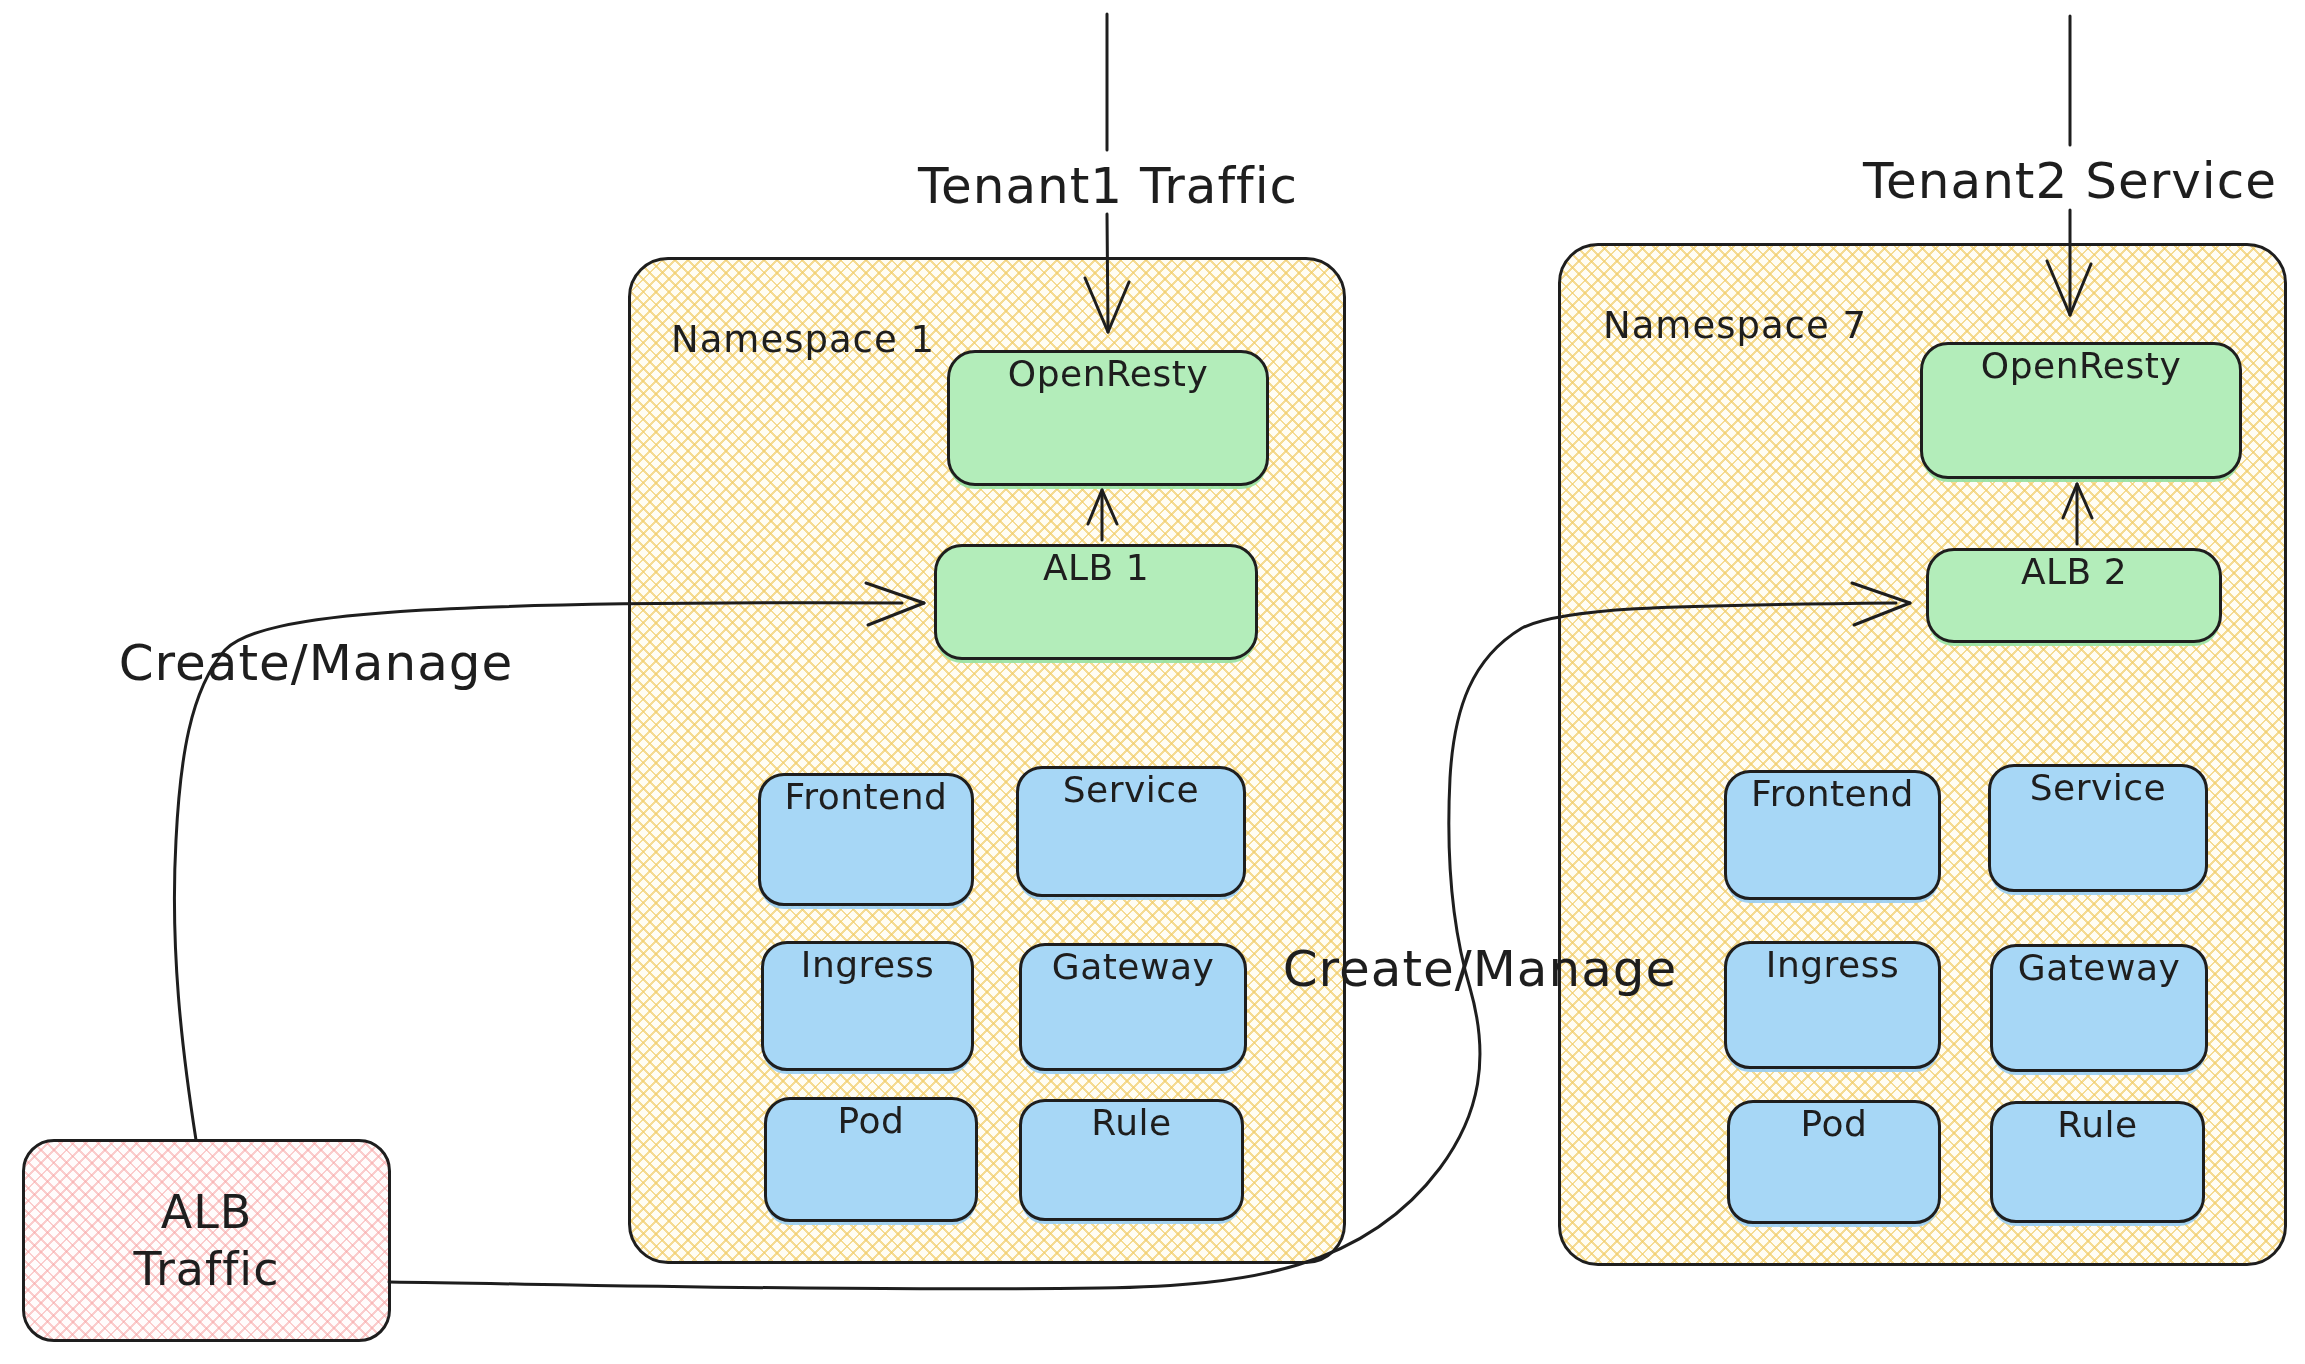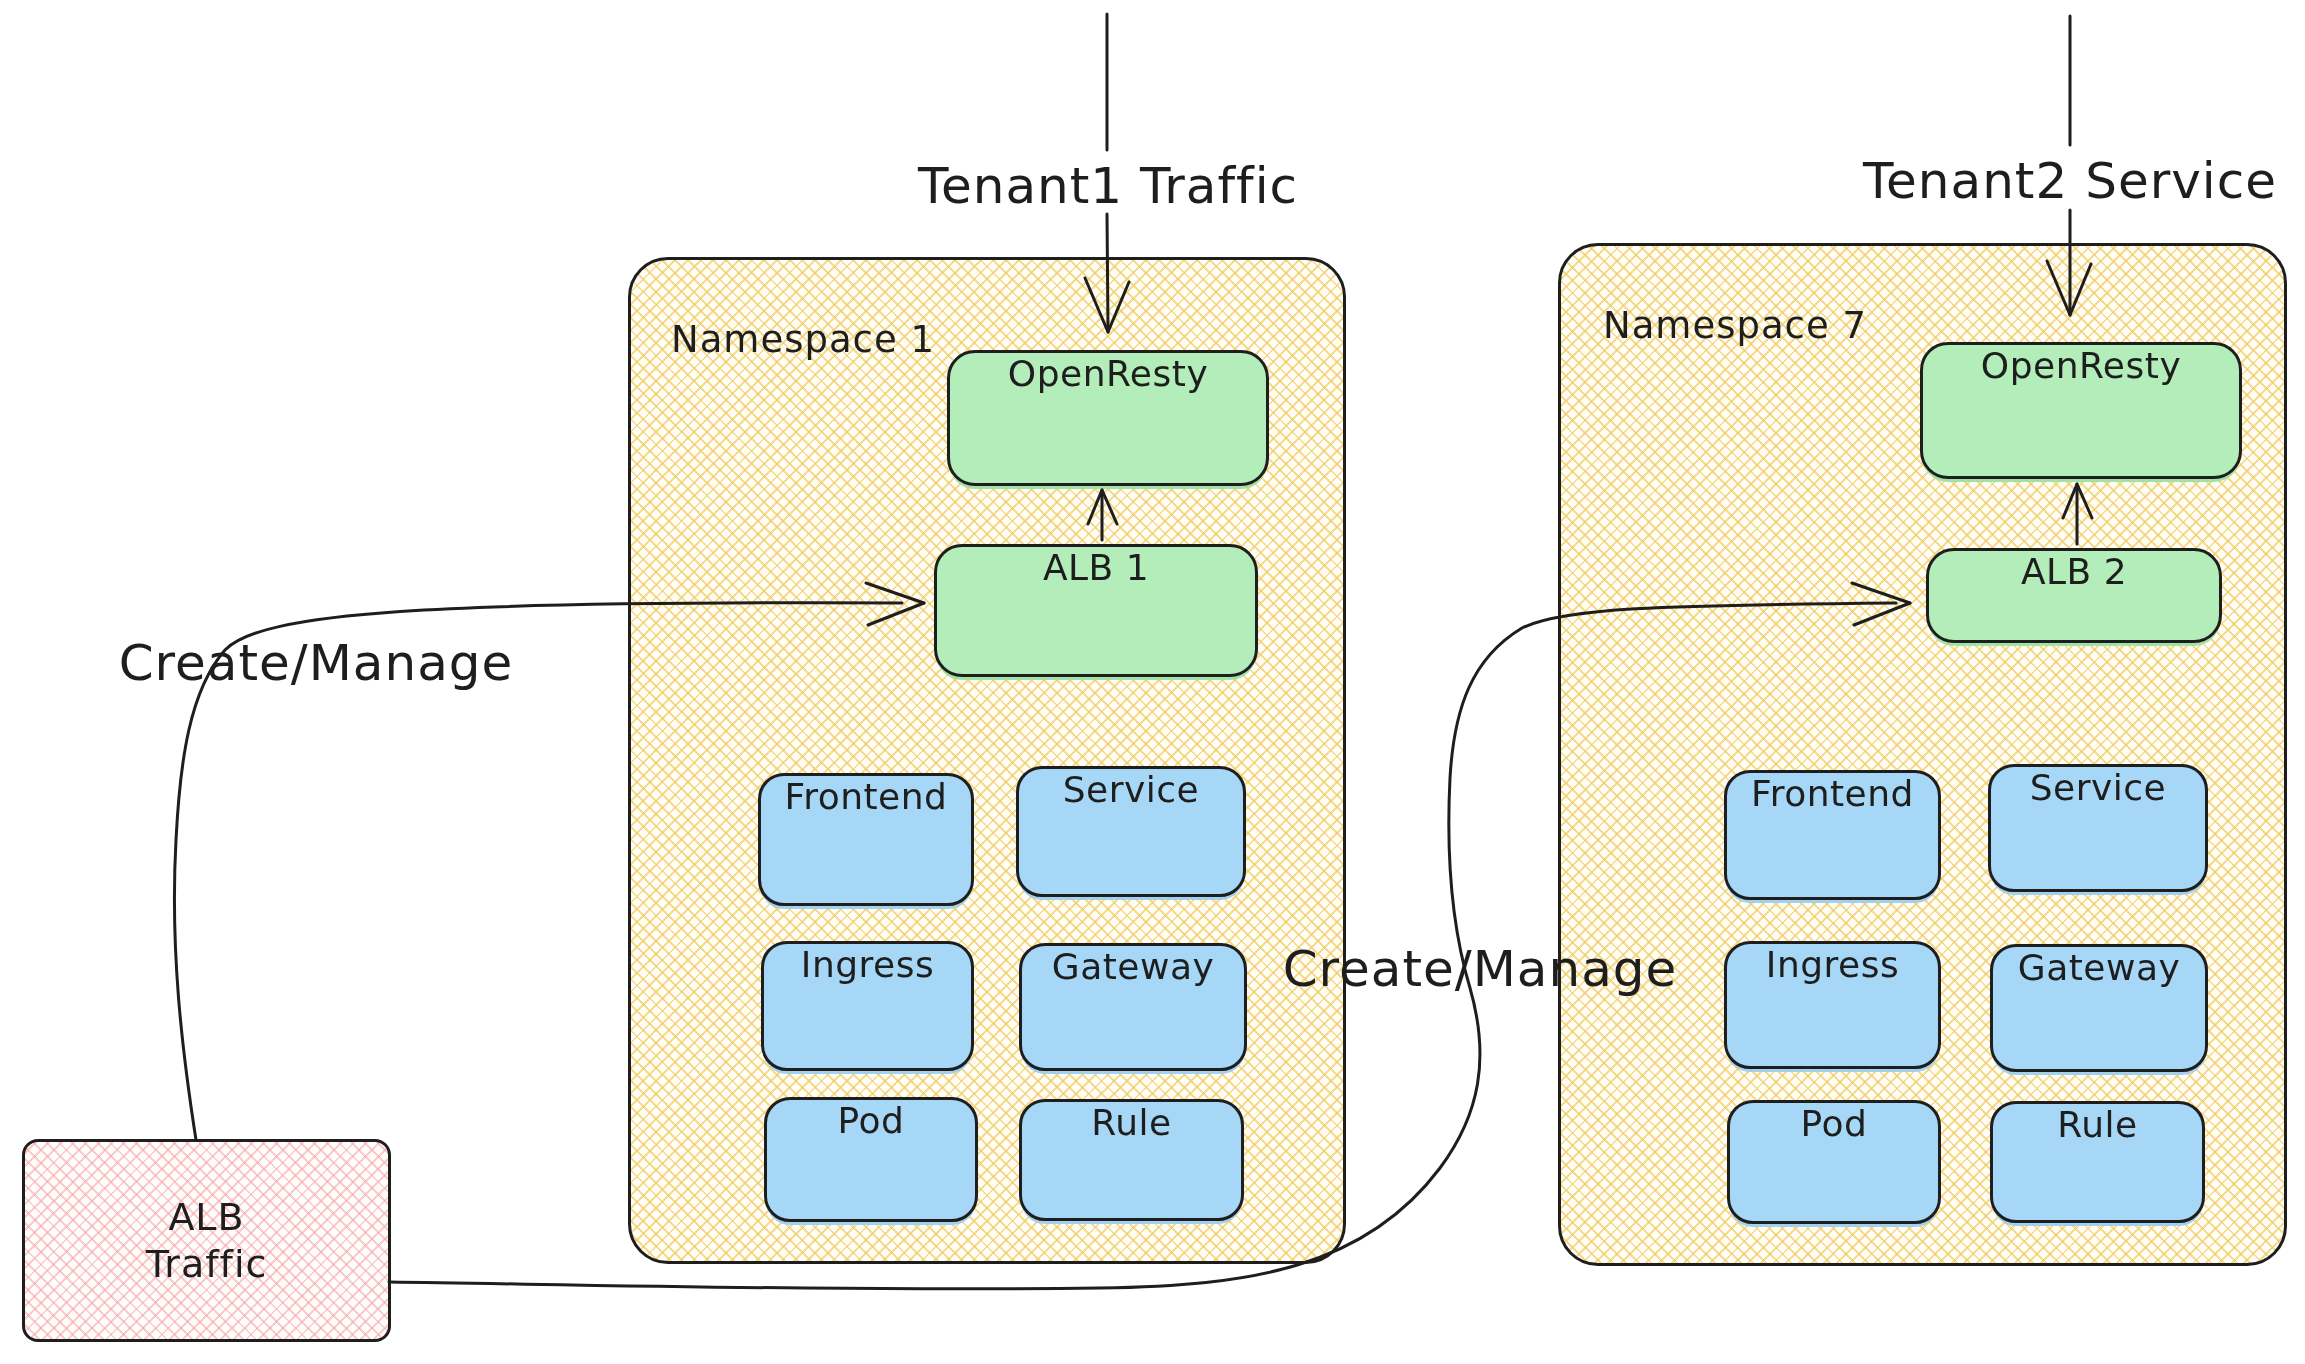--- a/index.html
+++ b/index.html
@@ -46,27 +46,27 @@
     box-sizing:border-box;
     white-space:nowrap;
   }
   .node.green{background:var(--green-fill);border-radius:28px;box-shadow:0 5px 0 -2px rgba(150,225,162,0.9);}
   .node.blue{background:var(--blue-fill);box-shadow:0 5px 0 -2px rgba(152,205,243,0.9);}
 
   
   .operator{
     position:absolute;
     border:3.5px solid var(--ink);
-    border-radius:16px;
+    border-radius:32px;
     background-color:var(--pink-bg);
     background-image:
       repeating-linear-gradient(45deg,  var(--pink-hatch) 0px, var(--pink-hatch) 2px, transparent 2px, transparent 9px),
       repeating-linear-gradient(-45deg, var(--pink-hatch) 0px, var(--pink-hatch) 2px, transparent 2px, transparent 9px);
     display:flex;flex-direction:column;align-items:center;justify-content:center;
-    font-size:38px;line-height:1.22;letter-spacing:1px;
+    font-size:46px;line-height:1.22;letter-spacing:1px;
     z-index:2;text-align:center;
     box-sizing:border-box;
   }
 
   
   .free-label{
     position:absolute;
     width:420px;
     text-align:center;
     font-size:50px;
@@ -83,21 +83,21 @@
 <body>
 
 <div class="canvas">
 
   <div class="namespace" style="left:628px;top:257px;width:712px;height:1001px;">
     <div class="ns-label" style="left:40px;top:58px;">Namespace 1</div>
   </div>
   <div class="node green" style="left:947px;top:350px;width:322px;height:136px;">
     <span>OpenResty</span>
   </div>
-  <div class="node green" style="left:934px;top:544px;width:324px;height:133px;">
+  <div class="node green" style="left:934px;top:544px;width:324px;height:116px;">
     <span>ALB 1</span>
   </div>
   <div class="node blue" style="left:758px;top:773px;width:216px;height:133px;">
     <span>Frontend</span>
   </div>
   <div class="node blue" style="left:1016px;top:766px;width:230px;height:131px;">
     <span>Service</span>
   </div>
   <div class="node blue" style="left:761px;top:941px;width:213px;height:130px;">
     <span>Ingress</span>

